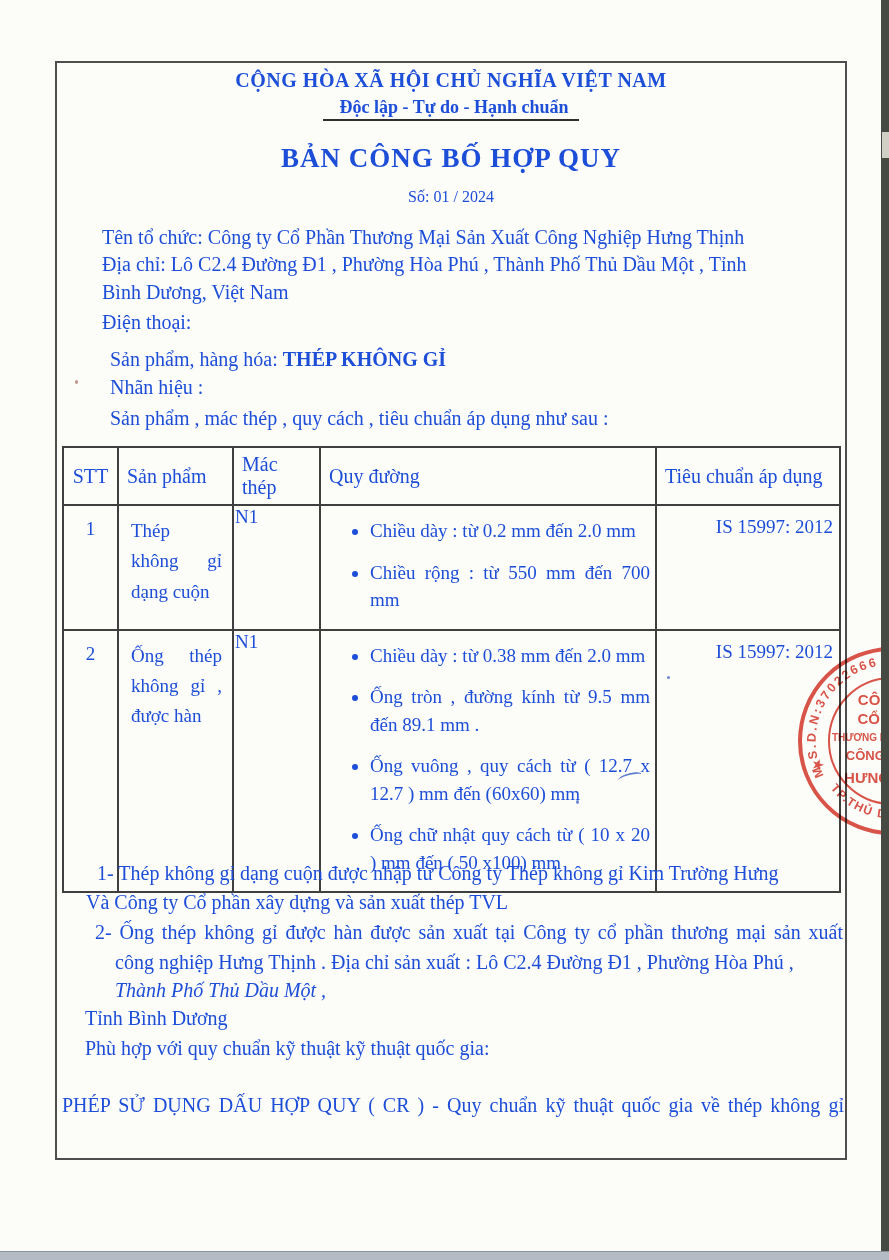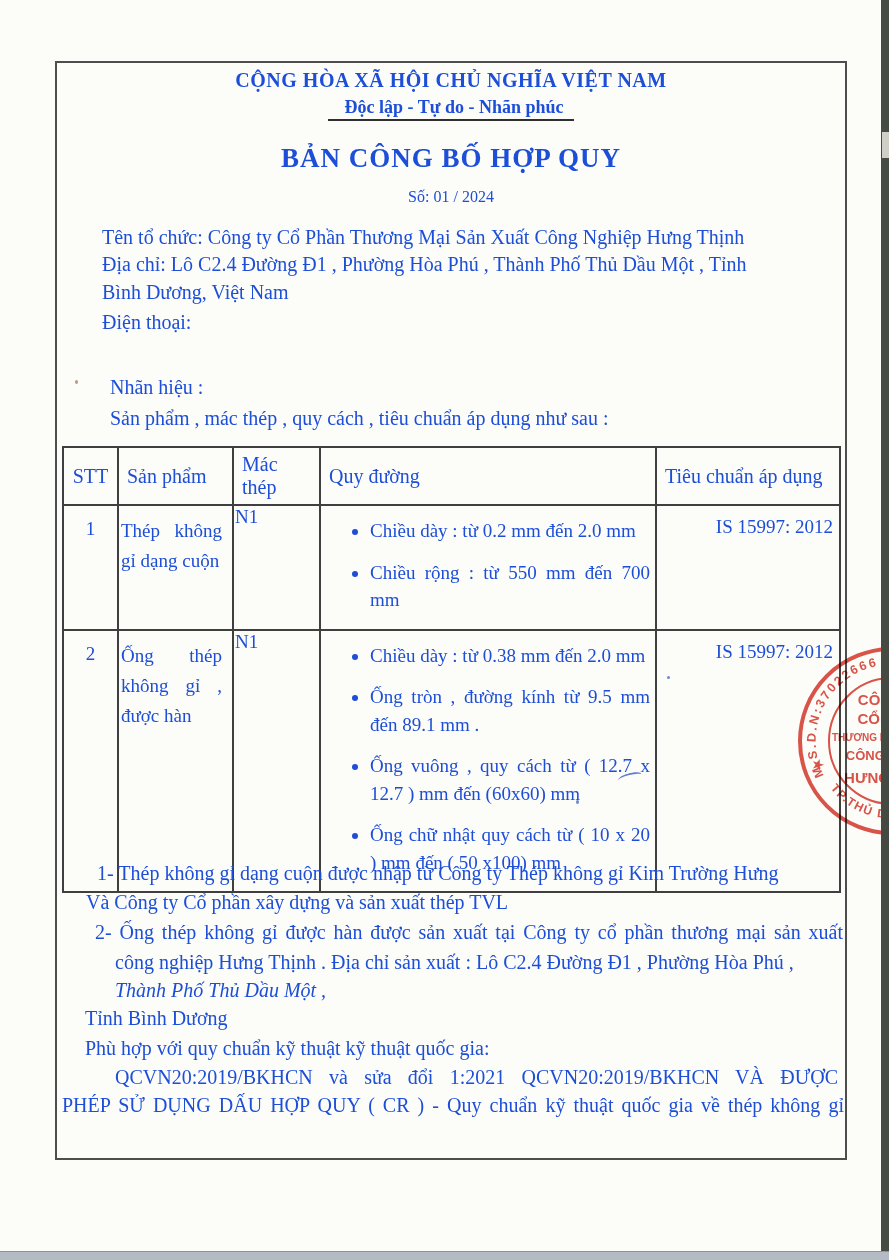--- a/index.html
+++ b/index.html
@@ -38,21 +38,21 @@
   table.spec-table {
     position:absolute; top:383px; left:5px; width:777px;
     border-collapse:collapse; table-layout:fixed;
   }
   .spec-table th, .spec-table td { border:2px solid #3f3f3f; vertical-align:top; }
   .spec-table th { font-weight:normal; font-size:20px; text-align:left; padding:5px 8px; vertical-align:middle; height:36px; }
   th.c, td.c { text-align:center; }
   .row-1 td { height:97px; }
   .row-2 td { height:235px; }
   .stt-cell   { text-align:center; padding-top:12px; font-size:19px; }
-  .product-cell { padding:10px 10px 0 2px; text-align:justify; font-size:19px; line-height:1.6; }
+  .product-cell { padding:10px 10px 0 12px; text-align:justify; font-size:19px; line-height:1.6; }
   .grade-cell { text-align:left; padding-top:0; font-size:19px; }
   .spec-cell ul { margin:10px 4px 0 0; padding-left:48px; }
   .spec-cell li { margin-bottom:14px; text-align:justify; font-size:19px; line-height:1.45; }
   .std-cell { padding:10px 6px 0 10px; font-size:19px;text-align:right; }
 
   .note { position:absolute; font-size:20px; white-space:nowrap; }
   .n1l1 { top:799px; left:40px; }
   .n1l2 { top:828px; left:29px; }
   .n2l1 { top:858px; left:38px; width:748px; white-space:normal;
           text-align:justify; text-align-last:justify; }
@@ -81,30 +81,34 @@
 </style>
 </head>
 <body>
 
 <div class="screen">
 
   <div class="frame">
 
     <div class="center-block nat-line1">CỘNG HÒA XÃ HỘI CHỦ NGHĨA VIỆT NAM</div>
     <div class="center-block nat-line2">
-      <span>Độc lập - Tự do - Nhãn phúc</span>
+      <span>Độc lập - Tự do - Hạnh chuẩn</span>
     </div>
 
     <div class="center-block doc-title">BẢN CÔNG BỐ HỢP QUY</div>
     <div class="center-block doc-number">Số: 01 / 2024</div>
 
     <div class="txt l-org">Tên tổ chức: Công ty Cổ Phần Thương Mại Sản Xuất Công Nghiệp Hưng Thịnh</div>
     <div class="txt l-addr1">Địa chỉ: Lô C2.4 Đường Đ1 , Phường Hòa Phú , Thành Phố Thủ Dầu Một , Tỉnh</div>
     <div class="txt l-addr2">Bình Dương, Việt Nam</div>
     <div class="txt l-phone">Điện thoại:</div>
+    <div class="txt l-product">
+      <span>Sản phẩm, hàng hóa:</span>
+      <span class="bold">THÉP KHÔNG GỈ</span>
+    </div>
     <div class="txt l-brand">Nhãn hiệu :</div>
     <div class="txt l-intro">Sản phẩm , mác thép , quy cách , tiêu chuẩn áp dụng như sau :</div>
 
     <table class="spec-table">
       <colgroup>
         <col style="width:55px">
           <col style="width:115px">
           <col style="width:87px">
         <col style="width:336px">
           <col style="width:184px">
@@ -146,21 +150,20 @@
     </tbody>
       </table>
 
     <div class="note n1l1">1- Thép không gỉ dạng cuộn được nhập từ Công ty Thép không gỉ Kim Trường Hưng</div>
     <div class="note n1l2">Và Công ty Cổ phần xây dựng và sản xuất thép TVL</div>
     <div class="note n2l1">2- Ống thép không gỉ được hàn được sản xuất tại Công ty cổ phần thương mại sản xuất</div>
     <div class="note n2l2">công nghiệp Hưng Thịnh . Địa chỉ sản xuất : Lô C2.4 Đường Đ1 , Phường Hòa Phú ,</div>
     <div class="note n2l3">Thành Phố Thủ Dầu Một ,</div>
     <div class="note prov">Tỉnh Bình Dương</div>
     <div class="note conf-intro">Phù hợp với quy chuẩn kỹ thuật kỹ thuật quốc gia:</div>
-    <div class="note conf1">QCVN20:2019/BKHCN và sửa đổi 1:2021 QCVN20:2019/BKHCN VÀ ĐƯỢC</div>
     <div class="note conf2">PHÉP SỬ DỤNG DẤU HỢP QUY ( CR ) - Quy chuẩn kỹ thuật quốc gia về thép không gỉ</div>
   </div>
 
   <svg class="stamp-svg" viewBox="760 612 129 270">
     <g stroke="#d8453a" fill="none">
       <circle cx="892" cy="741" r="92" stroke-width="4"></circle>
       <circle cx="892" cy="741" r="63" stroke-width="2"></circle>
     </g>
     <defs>
       <path id="arcTop" d="M 826 779 A 76 76 0 0 1 950 692"></path>

